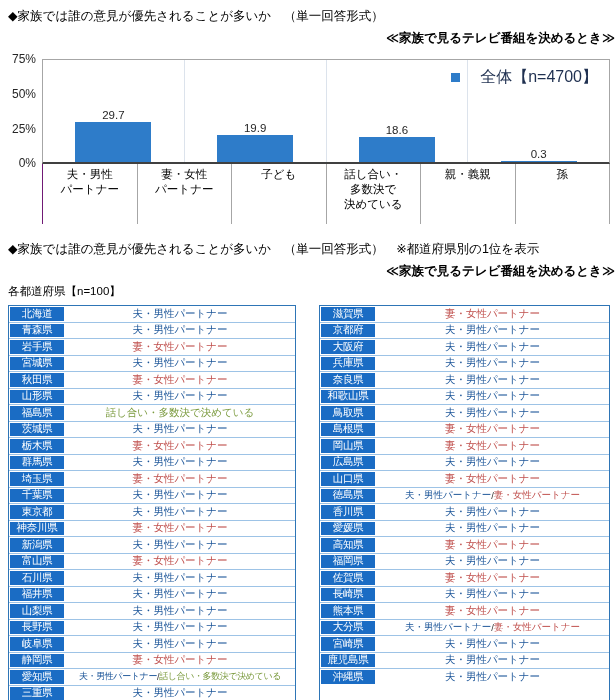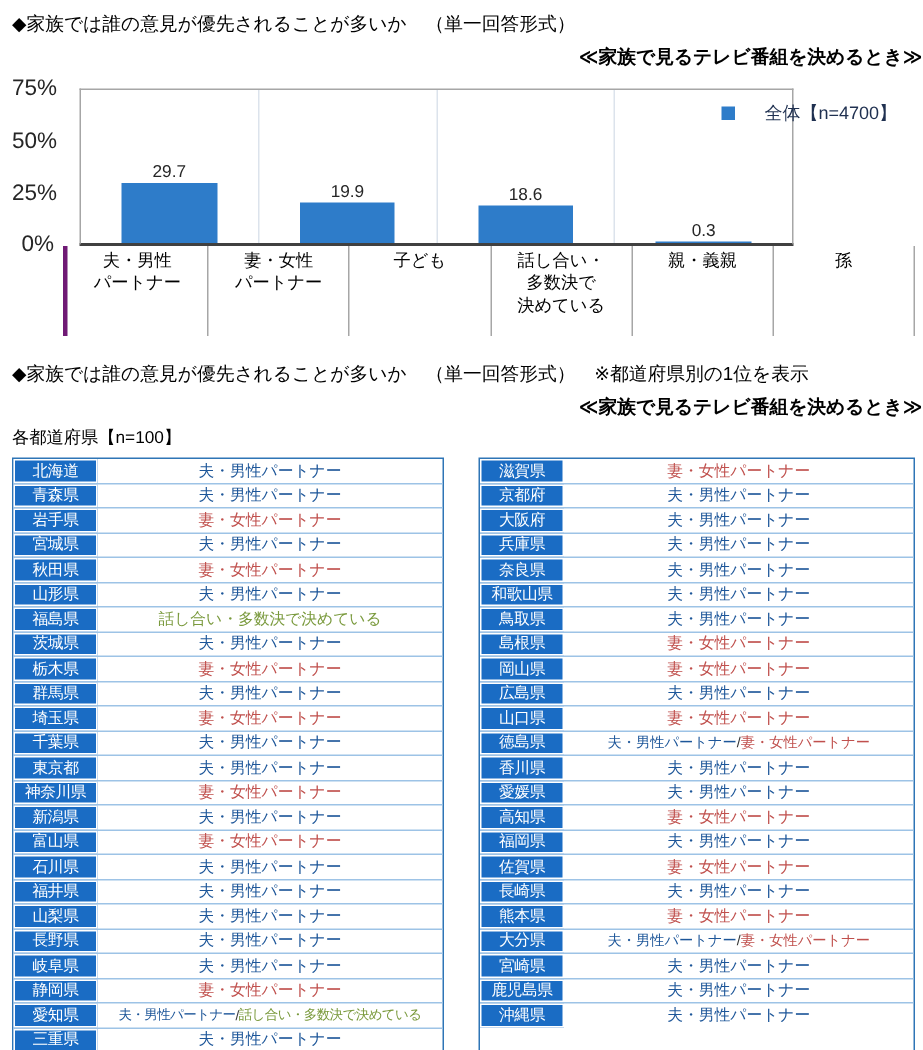--- a/index.html
+++ b/index.html
@@ -8,35 +8,35 @@
     font-family:"Liberation Sans","DejaVu Sans",sans-serif;
     color:#000;-webkit-font-smoothing:antialiased;
   }
   .page{padding:6px 0 0 8px;}
   .title-line{font-size:12.5px;margin:2px 0 5px 0;color:#000;}
   .subtitle-line{font-size:12.5px;font-weight:bold;margin:0;color:#000;text-align:right;}
   .sample-line{font-size:11.5px;margin:4px 0 0 0;color:#000;}
 
   
   .chart-wrap{position:relative;width:604px;height:174px;margin-top:8px;}
-  .ytick{position:absolute;left:0;width:28px;text-align:right;font-size:15px;color:#262626;transform:translateY(-50%);}
+  .ytick{position:absolute;left:0;width:28px;text-align:right;font-size:12px;color:#262626;transform:translateY(-50%);}
   .plot{
-    position:absolute;left:45px;top:4px;width:476px;height:105px;
+    position:absolute;left:34px;top:4px;width:568px;height:105px;
     border:1px solid #A6A6A6;border-bottom:2px solid #404040;
     background:#fff;display:flex;box-sizing:border-box;justify-content:center;
   }
   .col{flex:1;display:flex;flex-direction:column;justify-content:flex-end;align-items:center;border-right:1px solid #DCE3EC;box-sizing:border-box;}
   .col:last-child{border-right:none;}
   .val{font-size:11.5px;color:#262626;margin-bottom:1px;}
   .bar{width:54%;}
-  .legend{position:absolute;right:14px;top:12px;display:flex;align-items:center;font-size:12px;color:#1F3050;gap:16px;}
+  .legend{position:absolute;right:14px;top:12px;display:flex;align-items:center;font-size:16px;color:#1F3050;gap:16px;}
   .legend .swatch{width:9px;height:9px;display:inline-block;margin-right:4px;}
   .xlabels{position:absolute;left:34px;top:109px;width:568px;height:60px;display:flex;box-sizing:border-box;}
   .xcell{flex:1;border-right:1px solid #A6A6A6;box-sizing:border-box;text-align:center;padding-top:3px;font-size:11.5px;line-height:1.3;color:#000;}
-  .xcell:first-child{border-left:3px solid #701a75;}
+  .xcell:first-child{border-left:1px solid #701a75;}
 
   
   .tables{display:flex;margin-top:6px;}
   .ptable{border:1px solid #2E75B6;background:#fff;box-sizing:border-box;}
   .ptable-left{width:288px;margin-right:23px;}
   .ptable-right{width:291px;}
   .prow{display:flex;height:15.5px;border-bottom:1px solid #9DC3E6;align-items:stretch;}
   .prow:last-child{border-bottom:none;}
   .pname{
     width:56px;background:#1A6CC4;color:#fff;font-size:10.5px;

